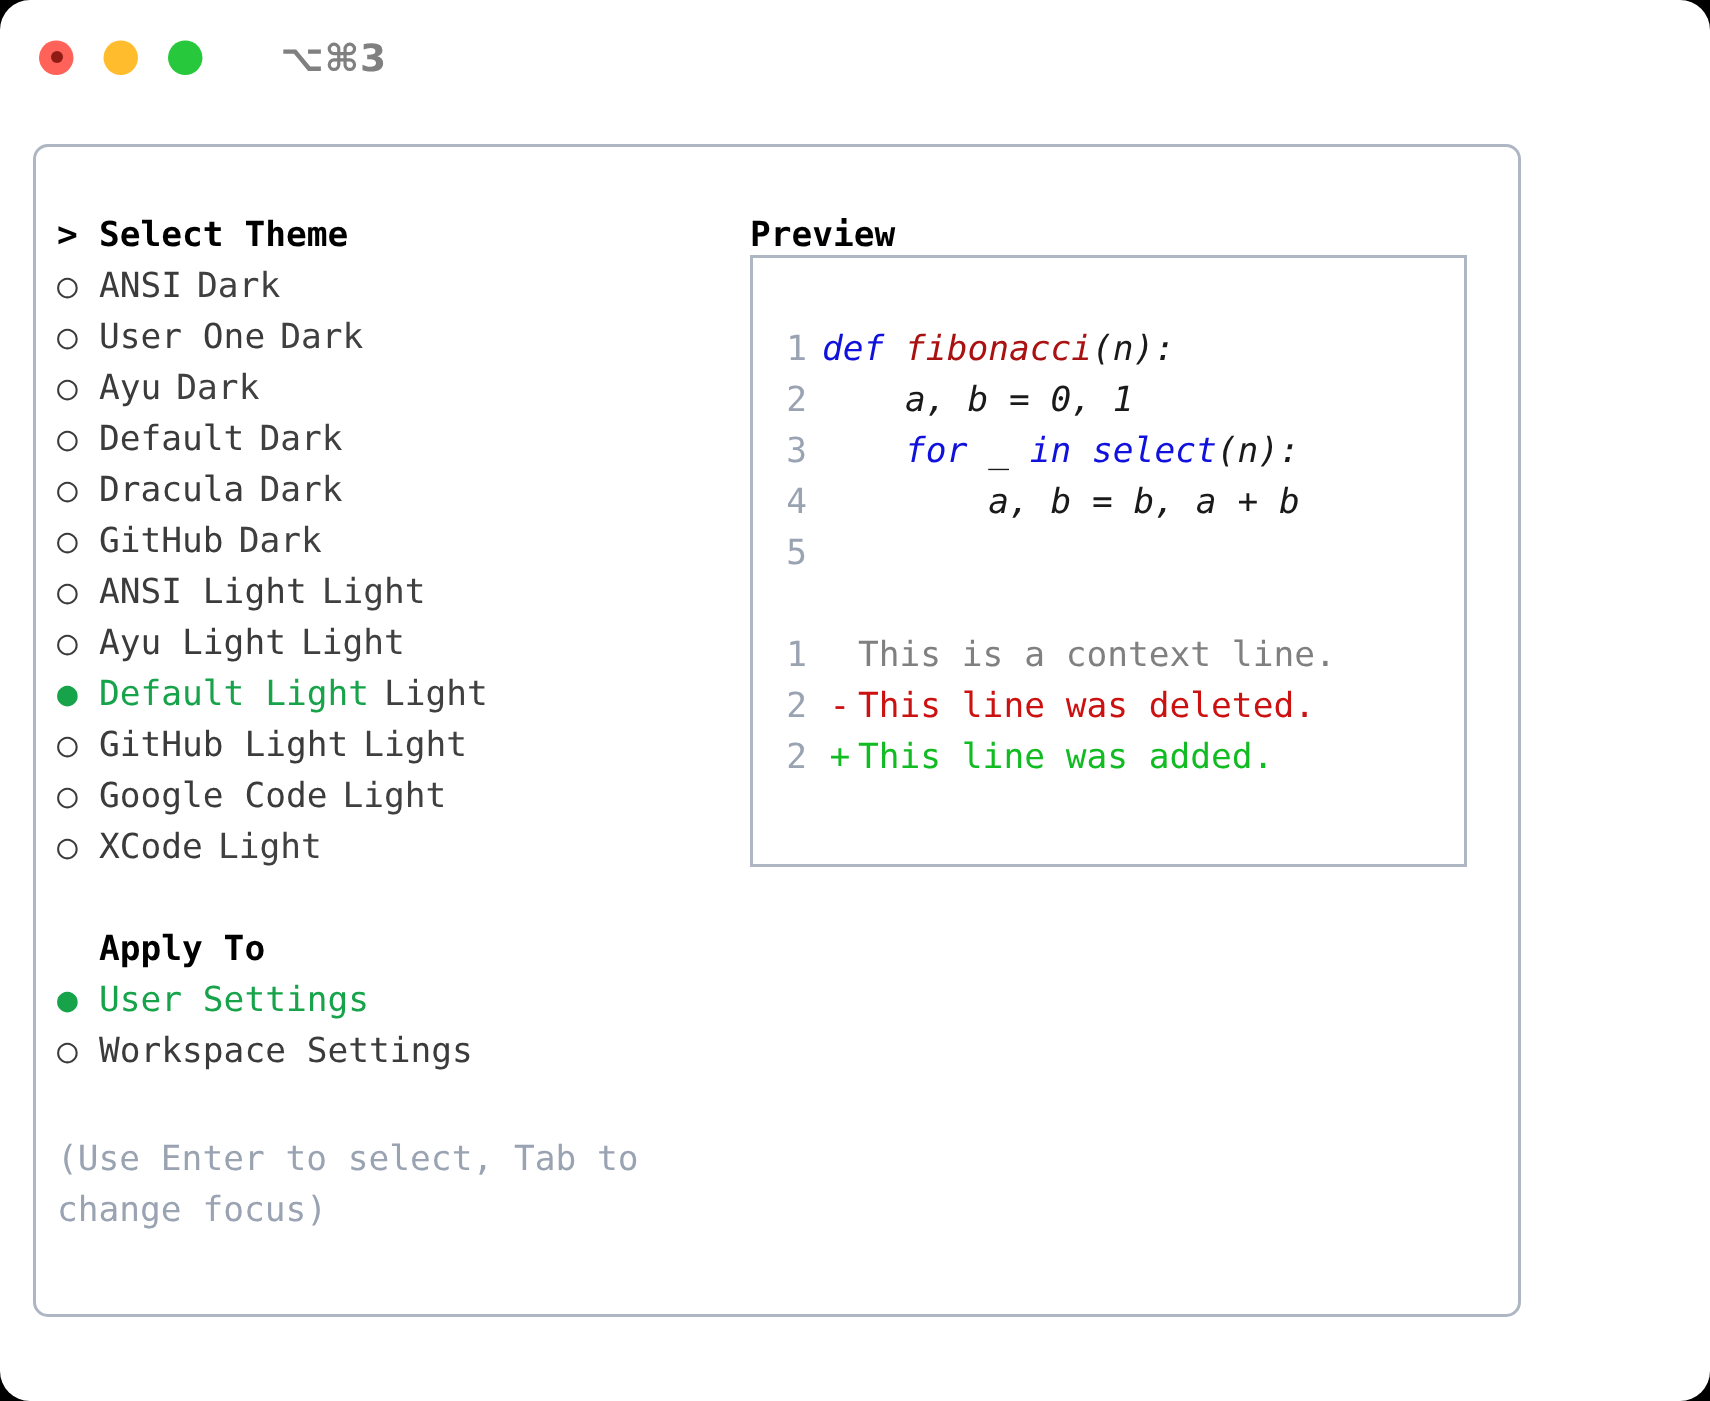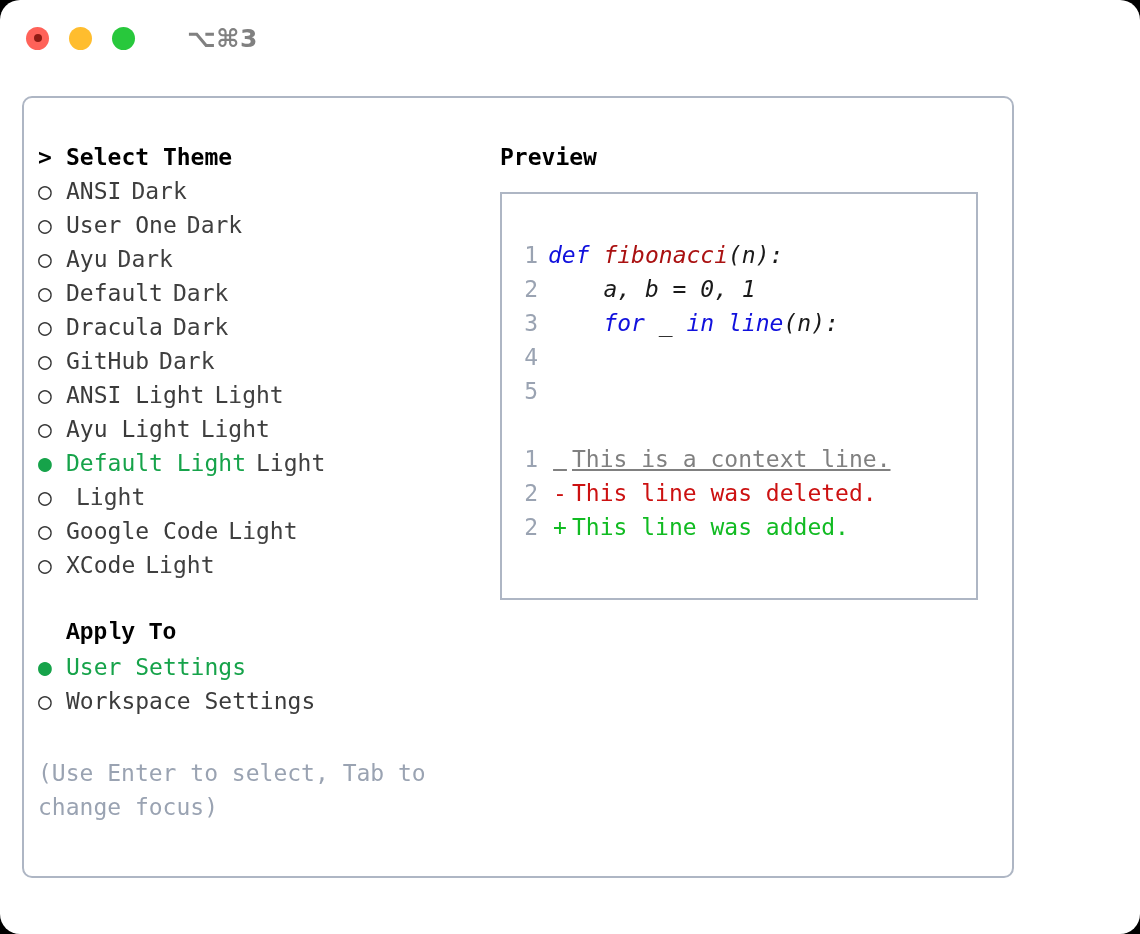--- a/index.html
+++ b/index.html
@@ -128,21 +128,20 @@
     color: #16a34a;
   }
   .variant {
     color: #404040;
     margin-left: 10px;
   }
 
   .section-head {
     font-weight: bold;
     color: #000000;
-    font-family: Liberation Mono, monospace;
   }
 
   .spacer-row { height: 34px; }
 
   .hint {
     position: absolute;
     left: 14px;
     top: 658px;
     width: 410px;
     font-size: 23px;
@@ -155,21 +154,20 @@
   .right-col {
     position: absolute;
     left: 476px;
     top: 46px;
     width: 490px;
   }
   .preview-title {
     font-size: 23px;
     font-weight: bold;
     color: #000000;
-    margin-bottom: 22px;
   }
   .preview-box {
     border: 2px solid #aeb6c4;
     box-sizing: border-box;
     width: 478px;
     height: 408px;
     background: #ffffff;
     padding: 44px 0 0 0;
   }
 
@@ -194,21 +192,21 @@
   .tok-plain{ color: #1a1a1a; }
 
   .gap-line { height: 34px; }
 
   .diff-sign {
     width: 24px;
     flex: 0 0 24px;
     text-align: center;
     display: inline-block;
   }
-  .diff-ctx  { color: #808080; text-decoration: underline; }
+  .diff-ctx  { color: #808080; }
   .diff-del  { color: #cc1111; }
   .diff-add  { color: #11bb22; }
 </style>
 </head>
 <body>
 
 <div class="window">
 
   <div class="titlebar">
     <div class="dots">
@@ -232,21 +230,21 @@
         <div id="theme-items">
             <div class="row"><span class="marker">○</span><span class="label">ANSI</span><span class="variant">Dark</span></div>
             <div class="row"><span class="marker">○</span><span class="label">User One</span><span class="variant">Dark</span></div>
             <div class="row"><span class="marker">○</span><span class="label">Ayu</span><span class="variant">Dark</span></div>
             <div class="row"><span class="marker">○</span><span class="label">Default</span><span class="variant">Dark</span></div>
             <div class="row"><span class="marker">○</span><span class="label">Dracula</span><span class="variant">Dark</span></div>
             <div class="row"><span class="marker">○</span><span class="label">GitHub</span><span class="variant">Dark</span></div>
             <div class="row"><span class="marker">○</span><span class="label">ANSI Light</span><span class="variant">Light</span></div>
             <div class="row"><span class="marker">○</span><span class="label">Ayu Light</span><span class="variant">Light</span></div>
             <div class="row"><span class="marker marker-bullet">●</span><span class="label label-selected">Default Light</span><span class="variant">Light</span></div>
-            <div class="row"><span class="marker">○</span><span class="variant">Light</span></div>
+            <div class="row"><span class="marker">○</span><span class="label">GitHub Light</span><span class="variant">Light</span></div>
             <div class="row"><span class="marker">○</span><span class="label">Google Code</span><span class="variant">Light</span></div>
             <div class="row"><span class="marker">○</span><span class="label">XCode</span><span class="variant">Light</span></div>
           </div>
 
         <div class="spacer-row"></div>
 
         <div class="row section-head">
           <span class="marker"></span>
           <span>Apply To</span>
         </div>
@@ -259,22 +257,22 @@
 
       <div class="hint">(Use Enter to select, Tab to change focus)</div>
 
       <div class="right-col">
         <div class="preview-title">Preview</div>
 
         <div class="preview-box">
           <div id="code-block">
               <div class="code-line"><span class="lineno">1</span><span class="code-text"><span class="tok-kw">def </span><span class="tok-fn">fibonacci</span><span class="tok-plain">(n):</span></span></div>
               <div class="code-line"><span class="lineno">2</span><span class="code-text"><span class="tok-plain">    a, b = 0, 1</span></span></div>
-              <div class="code-line"><span class="lineno">3</span><span class="code-text"><span class="tok-plain">    </span><span class="tok-kw">for</span><span class="tok-plain"> _ </span><span class="tok-kw">in</span><span class="tok-plain"> </span><span class="tok-kw">line</span><span class="tok-plain">(n):</span></span></div>
-              <div class="code-line"><span class="lineno">4</span></div>
+              <div class="code-line"><span class="lineno">3</span><span class="code-text"><span class="tok-plain">    </span><span class="tok-kw">for</span><span class="tok-plain"> _ </span><span class="tok-kw">in</span><span class="tok-plain"> </span><span class="tok-kw">select</span><span class="tok-plain">(n):</span></span></div>
+              <div class="code-line"><span class="lineno">4</span><span class="code-text"><span class="tok-plain">        a, b = b, a + b</span></span></div>
               <div class="code-line"><span class="lineno">5</span></div>
             </div>
           <div class="gap-line"></div>
           <div id="diff-block">
               <div class="code-line"><span class="lineno">1</span><span class="diff-sign diff-ctx"> </span><span class="diff-ctx">This is a context line.</span></div>
               <div class="code-line"><span class="lineno">2</span><span class="diff-sign diff-del">-</span><span class="diff-del">This line was deleted.</span></div>
               <div class="code-line"><span class="lineno">2</span><span class="diff-sign diff-add">+</span><span class="diff-add">This line was added.</span></div>
             </div>
         </div>
       </div>

